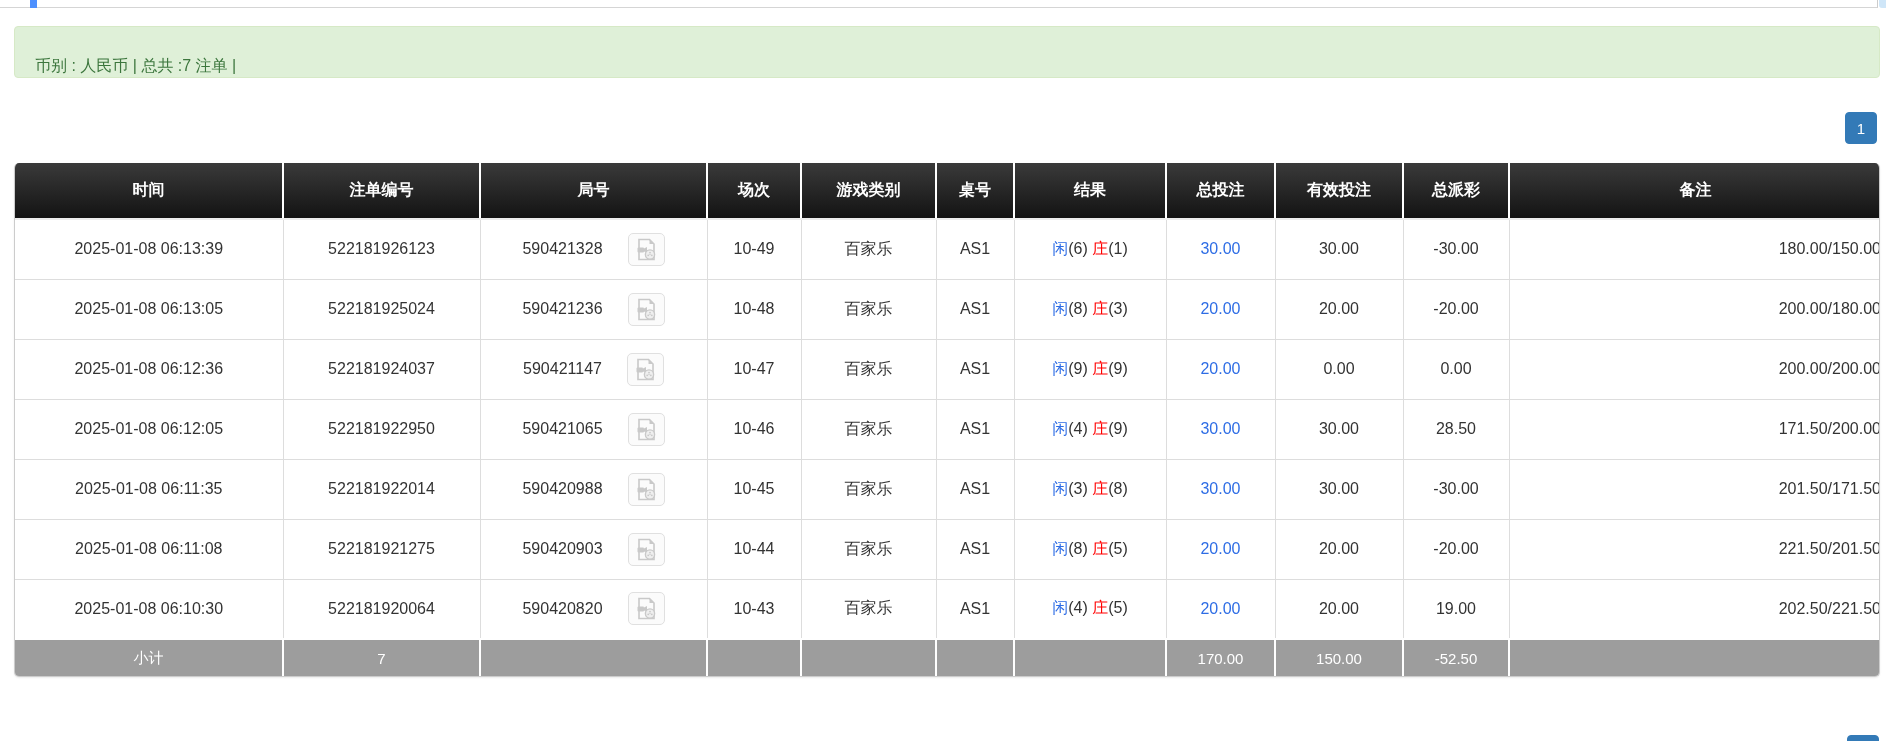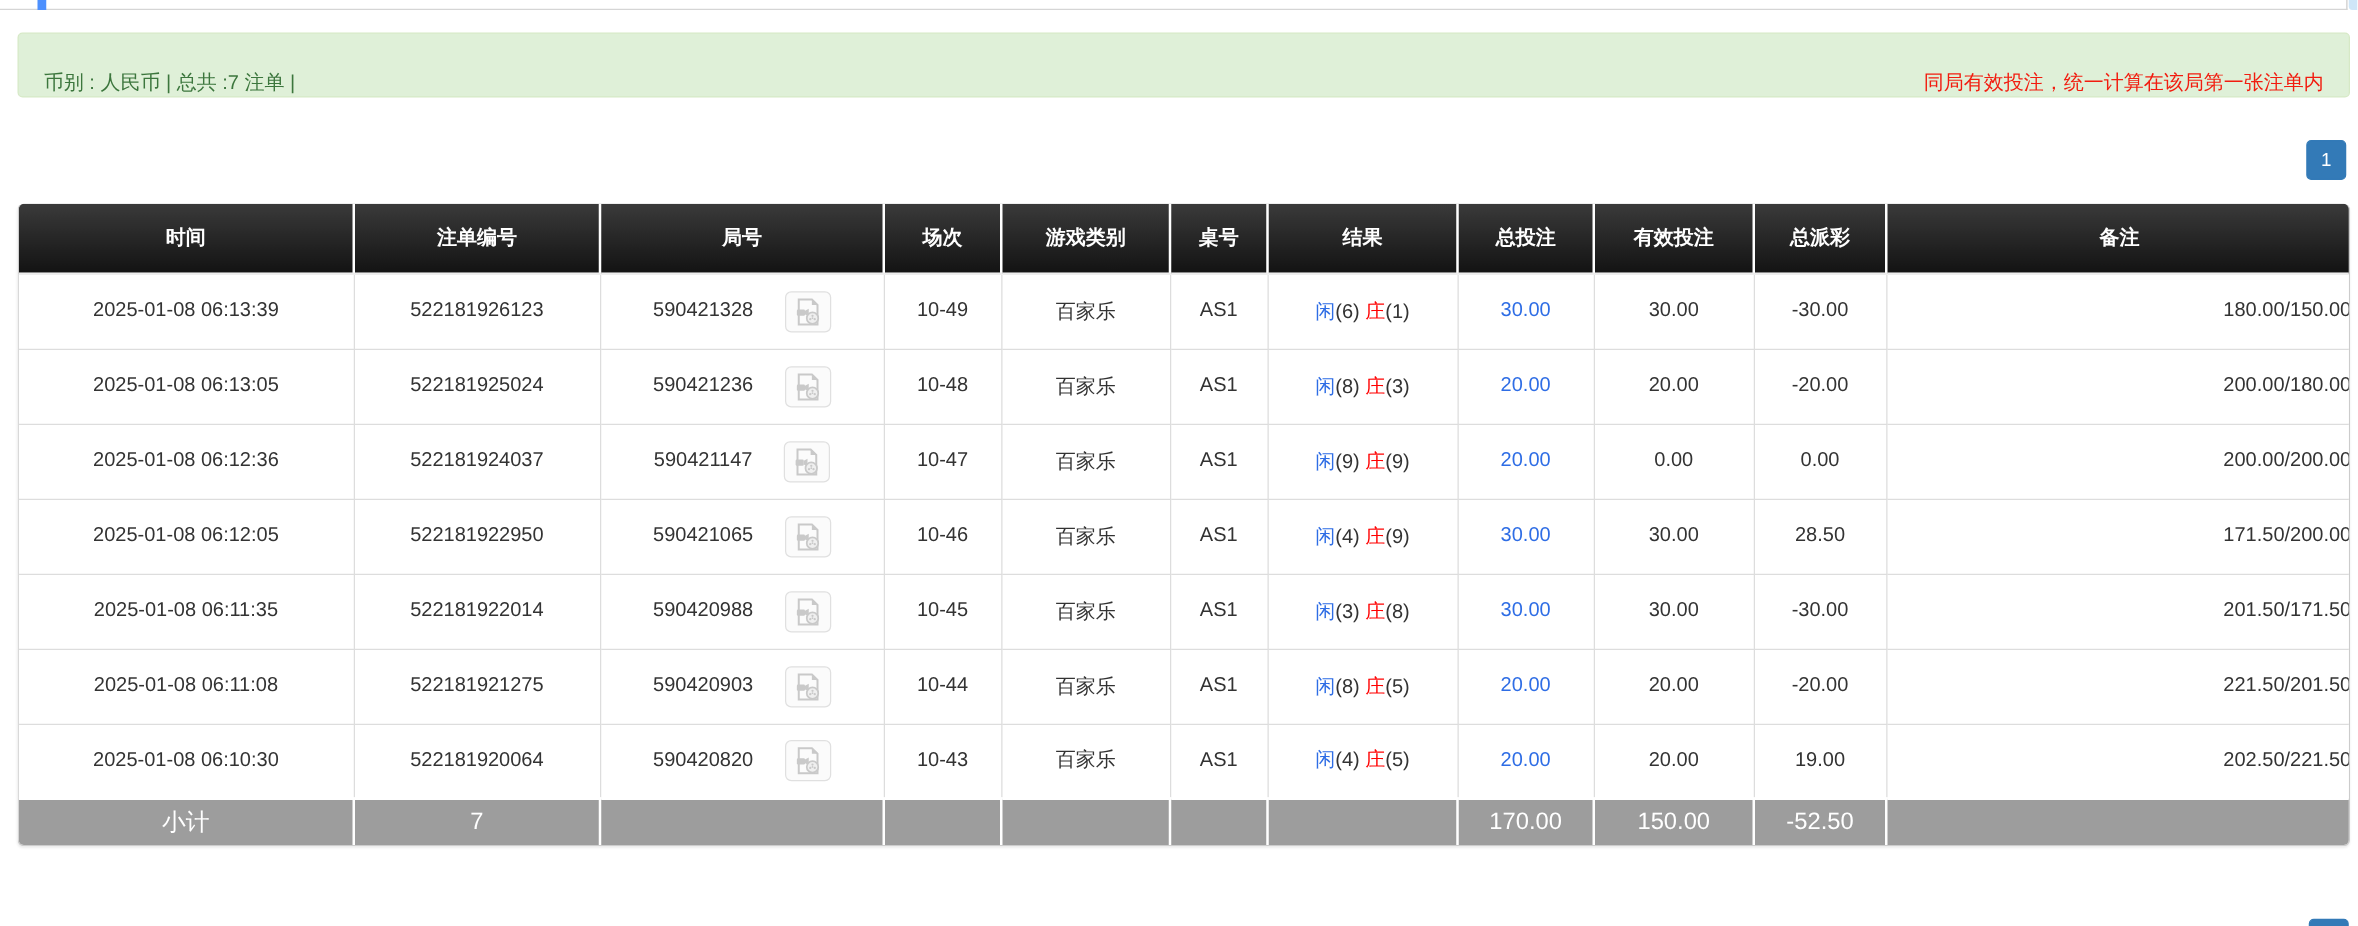--- a/index.html
+++ b/index.html
@@ -74,39 +74,38 @@
     cursor: pointer; padding: 0;
   }
   .video-btn svg { display: block; }
 
   .blue { color: #2e6de5; }
   .red  { color: #f00; }
   .neg  { color: #f00; }
   a.amount { color: #2e6de5; text-decoration: none; cursor: pointer; }
 
   tbody.sums td {
-    height: 37px; text-align: center; font-size: 19px;
+    height: 37px; text-align: center; font-size: 15px;
     background: #9d9d9d; color: #fff;
     border: 2px solid #fff; white-space: nowrap;
   }
   tbody.sums tr td:first-child { border-left: none; }
   tbody.sums tr td:last-child { border-right: none; }
   tbody.sums tr:last-child td { border-bottom: none; }
 </style>
 </head>
 <body>
 
 <div class="top-strip">
   <div class="focus-mark"></div>
 </div>
 <div class="top-corner"></div>
 
 <div class="alert">
   <span class="left">币别 : 人民币 | 总共 :7 注单 |</span>
-  <span class="right">同局有效投注，统一计算在该局第一张注单内</span>
 </div>
 
 <div class="pager pager-top">1</div>
 
 <div class="panel">
   <table>
     <colgroup>
       <col style="width:268px">
         <col style="width:197px">
         <col style="width:227px">

